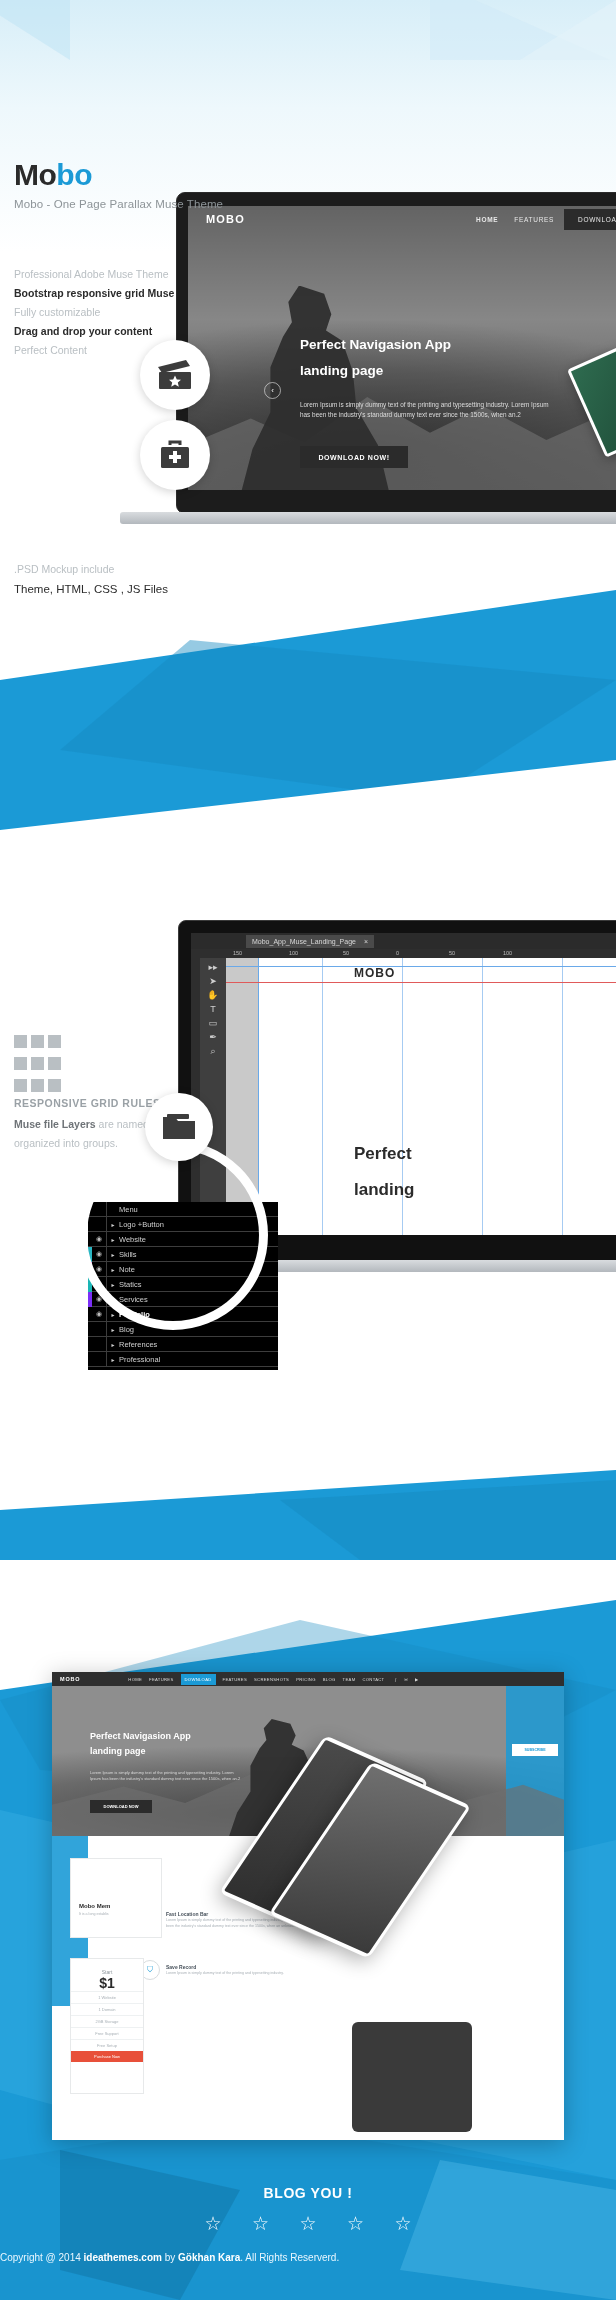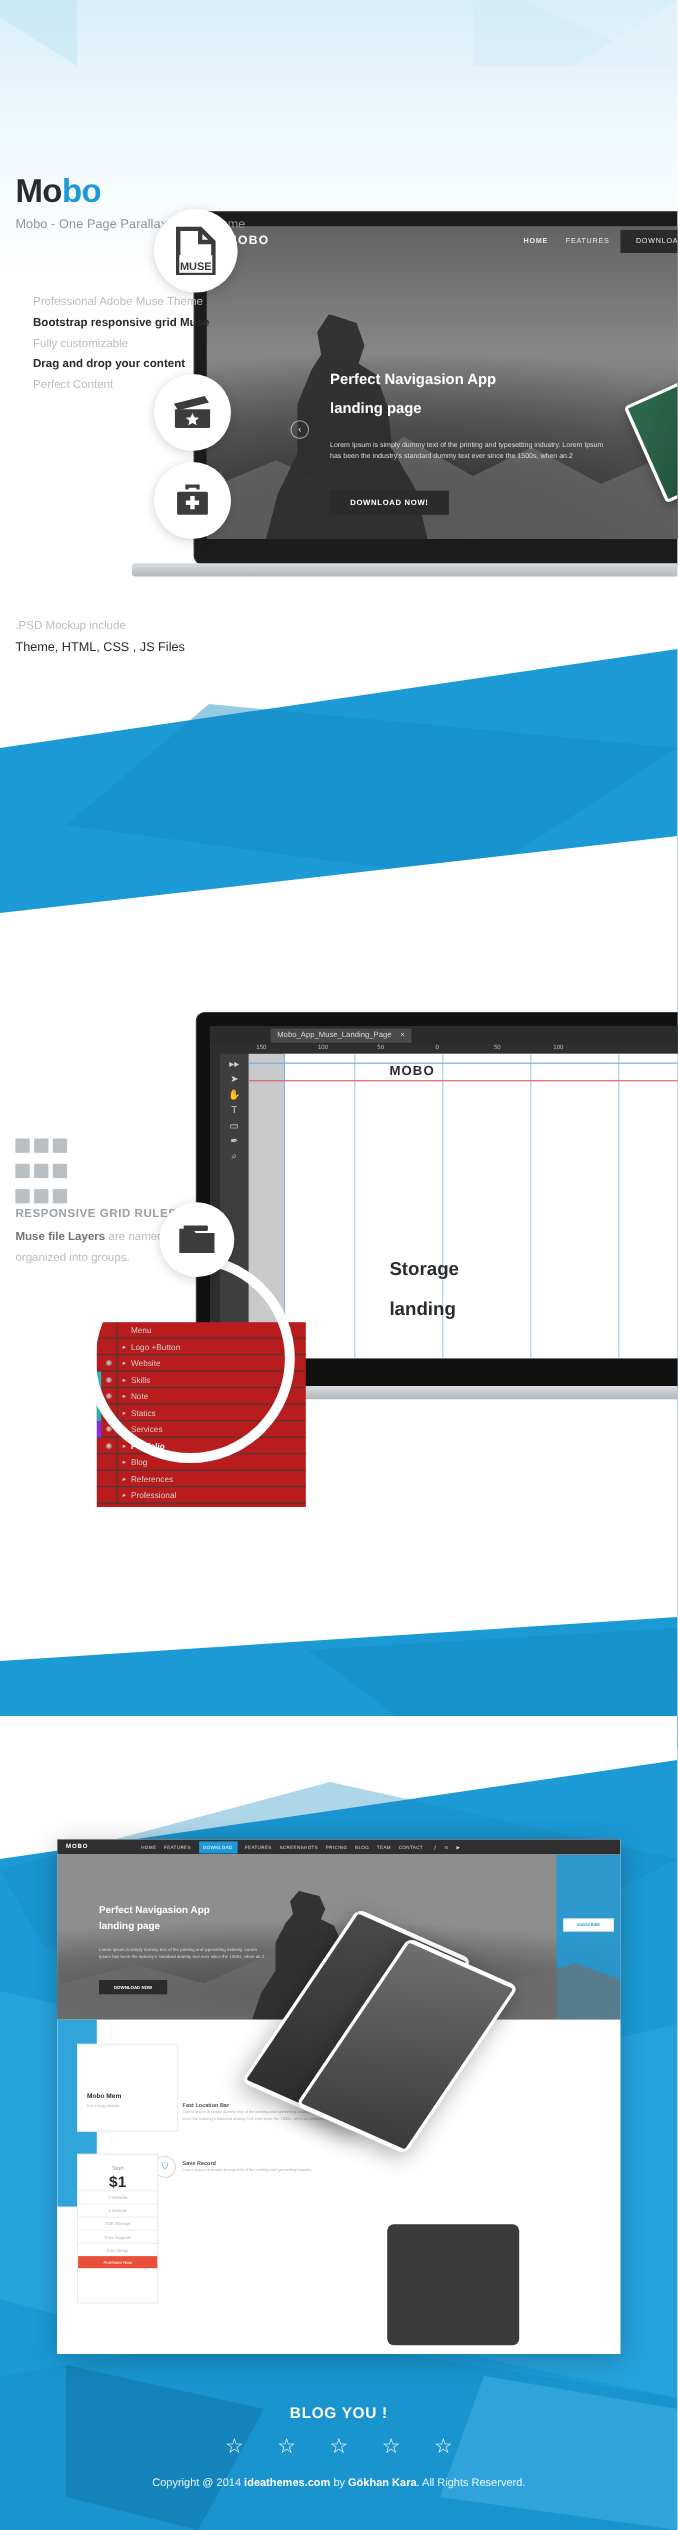--- a/index.html
+++ b/index.html
@@ -14,21 +14,21 @@
   .sec1 { position:absolute; left:0; top:0; width:616px; height:600px;
           background:linear-gradient(180deg,#d7eef8 0%, #eef8fc 18%, #ffffff 42%, #ffffff 100%); overflow:hidden; }
   .poly { position:absolute; }
   .t1 { width:0;height:0;border-style:solid; }
 
   .title-wrap { position:absolute; left:14px; top:160px; z-index:30; }
   .title { font-size:30px; font-weight:bold; color:#2b2b2b; letter-spacing:-0.5px; line-height:1; }
   .title .accent { color:#1b9ad6; }
   .subtitle { font-size:11.5px; color:#8d9498; margin-top:8px; letter-spacing:0.1px; }
 
-  .featlist { position:absolute; left:30px; top:265px; z-index:30; width:215px; }
+  .featlist { position:absolute; left:14px; top:265px; z-index:30; width:215px; }
   .featlist li { list-style:none; font-size:10.5px; line-height:19px; color:#b9bfc3; white-space:nowrap; }
   .featlist li.b { color:#2b2b2b; font-weight:bold; }
 
   .block2 { position:absolute; left:14px; top:560px; z-index:30; }
   .blk-h { font-size:10.5px; color:#b9bfc3; line-height:19px; }
   .blk-v { font-size:11.5px; color:#2b2b2b; line-height:20px; }
 
   
   .badge { position:absolute; border-radius:50%; background:#fff;
            box-shadow:0 2px 10px rgba(0,0,0,.18); display:flex;
@@ -102,21 +102,21 @@
   .muse-tools{ position:absolute; left:9px; top:25px; width:26px; bottom:0; background:#3f3f3f;
                display:flex; flex-direction:column; align-items:center; padding-top:3px; gap:2px; }
   .muse-tools i{ color:#cfcfcf; font-size:9px; font-style:normal; line-height:12px; }
   .muse-canvas{ position:absolute; left:35px; top:25px; right:0; bottom:0; background:#c9c9c9; }
   .guide { position:absolute; background:#6aa9e9; }
   .canvas-page{ position:absolute; background:#fff; }
   .cv-logo{ position:absolute; font-weight:bold; color:#2b2b2b; letter-spacing:1px; }
   .cv-h{ position:absolute; font-weight:bold; color:#2b2b2b; }
 
   
-  .layers { position:absolute; background:#b91c1c; z-index:25; overflow:hidden; }
+  .layers { position:absolute; background:#000000; z-index:25; overflow:hidden;text-decoration:underline; }
   .lrow { display:flex; align-items:center; height:15px; border-bottom:1px solid #3d3d3d;
           color:#cfcfcf; font-size:7.5px; }
   .lcolor{ width:4px; height:15px; }
   .leye { width:14px; text-align:center; color:#bdbdbd; font-size:7px; }
   .lsep { width:1px; height:15px; background:#3d3d3d; }
   .ltri { width:12px; text-align:center; color:#cfcfcf; font-size:6px; }
   .lname{ flex:1; }
   .lrow.sel .lname{ font-weight:bold; color:#fff; }
 
   
@@ -151,21 +151,21 @@
   .pr-btn{ background:#e8503a; color:#fff; font-size:4px; text-align:center; padding:3px 0; }
 
   .iso-phone{ position:absolute; background:#fff; border-radius:7px;
               box-shadow:0 6px 20px rgba(0,0,0,.3); z-index:30; }
   .iso-phone .s{ position:absolute; inset:4px 3px; border-radius:2px; overflow:hidden; }
 
   .thankyou{ position:absolute; left:0; right:0; top:2185px; text-align:center; z-index:40;
              color:#fff; font-weight:bold; font-size:14px; letter-spacing:.6px; }
   .stars{ position:absolute; left:0; right:0; top:2212px; text-align:center; z-index:40; }
   .stars span{ color:#fff; font-size:19px; margin:0 13px; }
-  .copy{ position:absolute; left:0; right:0; top:2252px; text-align:center; z-index:40;
+  .copy{ position:absolute; left:0; right:0; top:2252px; text-align:left; z-index:40;
          color:#e9f7ff; font-size:10px; }
   .copy b{ color:#fff; }
 </style>
 </head>
 <body>
 
 <div class="page">
 
   <div class="sec1">
     <div class="poly t1" style="left:-40px;top:-10px;border-width:0 110px 70px 0;border-color:transparent #bfe4f4 transparent transparent;opacity:.55;"></div>
@@ -213,28 +213,20 @@
 
         <div class="arrow-c" style="left:76px;top:176px;width:17px;height:17px;font-size:8px;">‹</div>
 
         <div class="phone-peek" style="right:-6px;top:148px;width:58px;height:96px;transform:rotate(-24deg);">
           <div class="scr"></div>
         </div>
       </div>
       <div class="lt-base" style="left:-56px;top:320px;width:524px;height:12px;"></div>
     </div>
 
-    <div class="badge" style="left:140px;top:190px;width:76px;height:76px;">
-      <svg width="40" height="44" viewBox="0 0 40 44">
-        <path d="M4 2h20l12 12v28H4z" fill="none" stroke="#3c3c3c" stroke-width="4"></path>
-        <path d="M24 2v12h12" fill="none" stroke="#3c3c3c" stroke-width="4"></path>
-        <rect x="5" y="26" width="30" height="16" fill="#fff"></rect>
-        <text x="20" y="39" font-size="10" font-family="Liberation Sans, sans-serif" font-weight="bold" fill="#3c3c3c" text-anchor="middle">MUSE</text>
-      </svg>
-    </div>
 
     <div class="badge" style="left:140px;top:340px;width:70px;height:70px;">
       <svg width="38" height="32" viewBox="0 0 38 32">
         <path d="M2 8 L30 1 L34 7 L6 14 Z" fill="#3c3c3c"></path>
         <rect x="3" y="13" width="32" height="17" rx="1" fill="#3c3c3c"></rect>
         <path d="M19 16.5l1.8 3.9 4.2.4-3.2 2.8 1 4.1-3.8-2.2-3.8 2.2 1-4.1-3.2-2.8 4.2-.4z" fill="#fff"></path>
       </svg>
     </div>
 
     <div class="badge" style="left:140px;top:420px;width:70px;height:70px;">
@@ -291,21 +283,21 @@
       <div class="muse-canvas">
         <div class="canvas-page" style="left:32px;top:0;right:0;bottom:0;"></div>
         <div class="guide" style="left:32px;top:0;width:1px;bottom:0;"></div>
         <div class="guide" style="left:96px;top:0;width:1px;bottom:0;opacity:.6;"></div>
         <div class="guide" style="left:176px;top:0;width:1px;bottom:0;opacity:.6;"></div>
         <div class="guide" style="left:256px;top:0;width:1px;bottom:0;opacity:.6;"></div>
         <div class="guide" style="left:336px;top:0;width:1px;bottom:0;opacity:.6;"></div>
         <div class="guide" style="left:0;top:24px;height:1px;right:0;background:#e05a5a;"></div>
         <div class="guide" style="left:0;top:8px;height:1px;right:0;"></div>
         <div class="cv-logo" style="left:128px;top:8px;font-size:12px;">MOBO</div>
-        <div class="cv-h" style="left:128px;top:186px;font-size:17px;">Storage</div>
+        <div class="cv-h" style="left:128px;top:186px;font-size:17px;">Perfect</div>
         <div class="cv-h" style="left:128px;top:222px;font-size:17px;">landing</div>
       </div>
     </div>
     <div class="lt-base" style="left:-56px;top:340px;width:524px;height:12px;"></div>
   </div>
 
   <div class="layers" style="left:88px;top:1202px;width:190px;height:168px;">
     <div class="lrow">
         <div class="lcolor" style="background:transparent;"></div>
         <div class="leye"></div>

